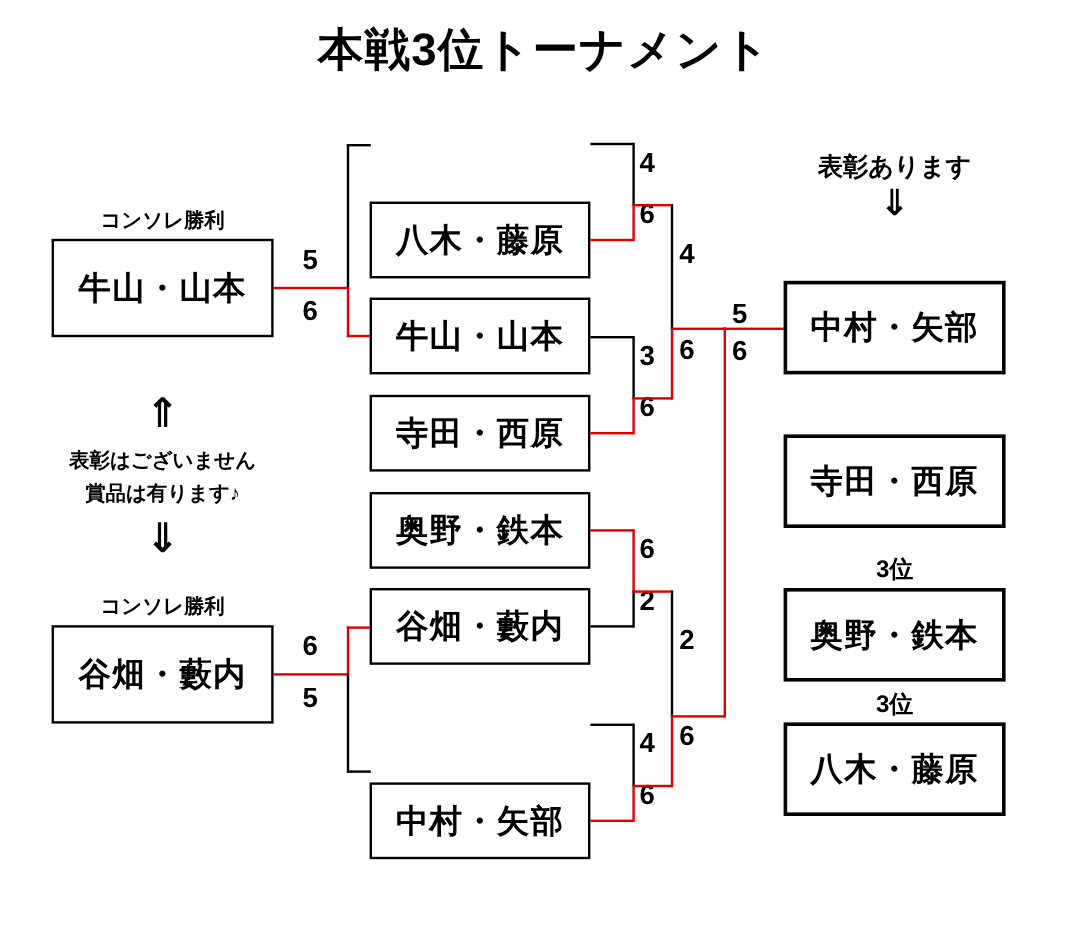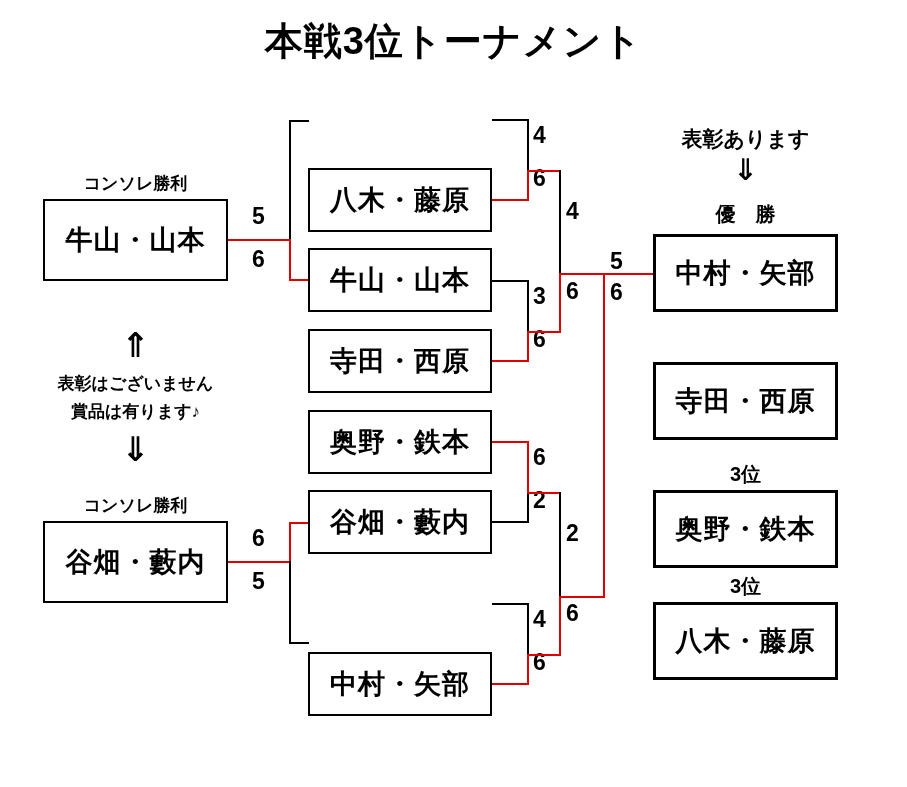--- a/index.html
+++ b/index.html
@@ -190,21 +190,20 @@
   <div class="ln red" style="left:559px; top:596px; width:45px; height:2px;"></div>
   <div class="ln" style="left:603px; top:273px; width:2px; height:2px;"></div>
   <div class="ln red" style="left:603px; top:273px; width:2px; height:325px;"></div>
   <div class="ln red" style="left:603px; top:273px; width:51px; height:2px;"></div>
   <div class="score" style="left:610px; top:250px;">5</div>
   <div class="score" style="left:610px; top:281px;">6</div>
 
   <div class="caption big" style="left:653px; top:125px; width:185px;">表彰あります</div>
   <div class="arrow" style="left:653px; top:155px; width:185px; font-size:30px;">⇓</div>
 
-  <div class="caption mid" style="left:653px; top:201px; width:185px;">優　勝</div>
   <div class="box thick" style="left:653px; top:234px; width:185px; height:78px;">中村・矢部</div>
 
   <div class="box thick" style="left:653px; top:362px; width:185px; height:78px;">寺田・西原</div>
 
   <div class="caption mid" style="left:653px; top:461px; width:185px;">3位</div>
   <div class="box thick" style="left:653px; top:490px; width:185px; height:78px;">奥野・鉄本</div>
 
   <div class="caption mid" style="left:653px; top:573px; width:185px;">3位</div>
   <div class="box thick" style="left:653px; top:602px; width:185px; height:78px;">八木・藤原</div>
 

